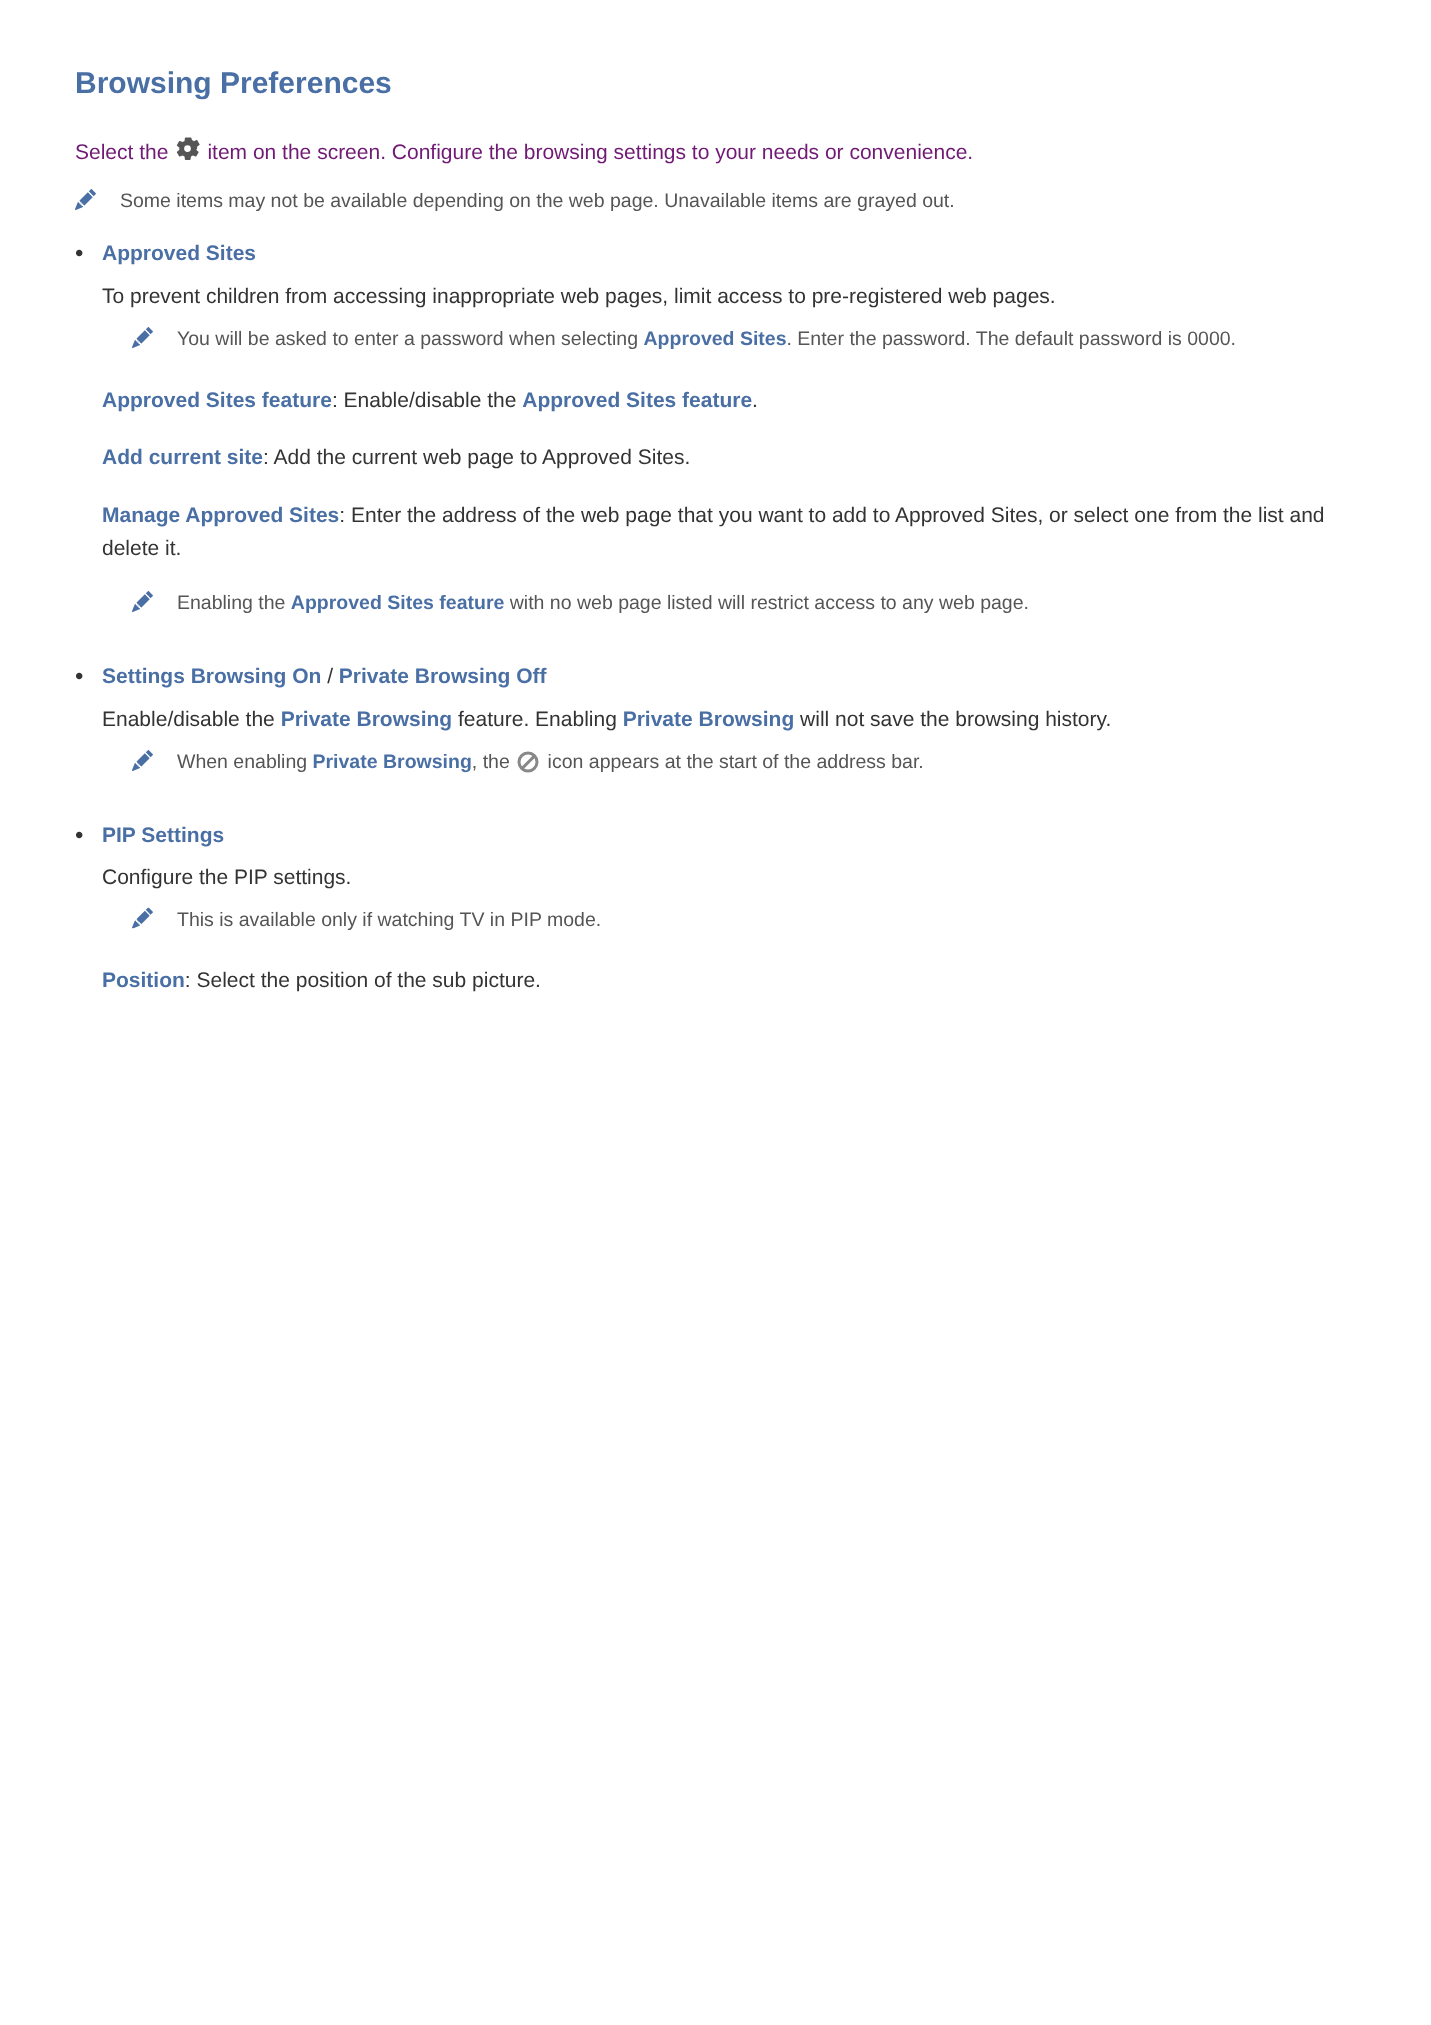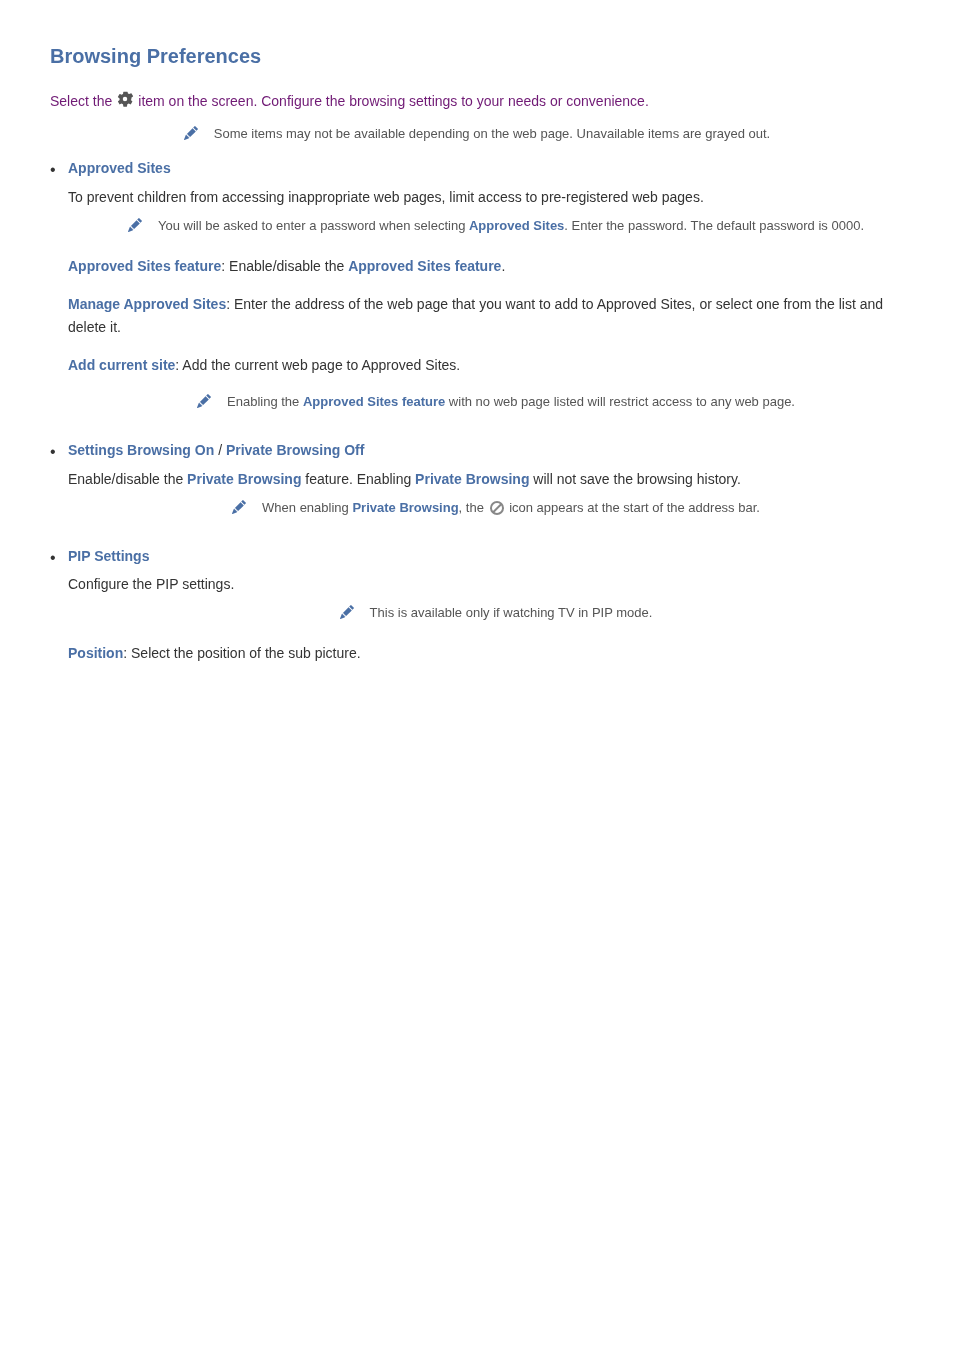--- a/index.html
+++ b/index.html
@@ -26,21 +26,20 @@
       align-items: flex-start;
       gap: 4px;
     }
     .note-item {
       display: flex;
       align-items: flex-start;
       gap: 16px;
       margin: 6px 0 10px 0;
       color: #555;
       font-size: 13px;
-      justify-content: center;
     }
     .note-item .pencil-icon {
       flex-shrink: 0;
       margin-top: 2px;
     }
     .bullet-list {
       list-style: none;
       padding: 0;
       margin: 0;
     }
@@ -133,24 +132,24 @@
         <span>
           You will be asked to enter a password when selecting <strong class="link-text">Approved Sites</strong>. Enter the password. The default password is 0000.
         </span>
       </div>
     </div>
 
     <div class="feature-line">
       <span class="link-text">Approved Sites feature</span>: Enable/disable the <span class="link-text">Approved Sites feature</span>.
     </div>
     <div class="feature-line">
+      <span class="link-text">Add current site</span>: Add the current web page to Approved Sites.
+    </div>
+    <div class="feature-line">
       <span class="link-text">Manage Approved Sites</span>: Enter the address of the web page that you want to add to Approved Sites, or select one from the list and delete it.
-    </div>
-    <div class="feature-line">
-      <span class="link-text">Add current site</span>: Add the current web page to Approved Sites.
     </div>
 
     <div class="indented-note">
       <div class="note-item">
         <span class="pencil-icon">
           <svg class="pencil" viewBox="0 0 16 16">
             <path d="M12.854.146a.5.5 0 0 0-.707 0L10.5 1.793 14.207 5.5l1.647-1.646a.5.5 0 0 0 0-.708l-3-3zm.646 6.061L9.793 2.5 3.293 9H3.5a.5.5 0 0 1 .5.5v.5h.5a.5.5 0 0 1 .5.5v.5h.5a.5.5 0 0 1 .5.5v.5h.5a.5.5 0 0 1 .5.5v.207l6.5-6.5zm-7.468 7.468A.5.5 0 0 1 6 13.5V13h-.5a.5.5 0 0 1-.5-.5V12h-.5a.5.5 0 0 1-.5-.5V11h-.5a.5.5 0 0 1-.5-.5V10h-.5a.499.499 0 0 1-.175-.032l-.179.178a.5.5 0 0 0-.11.168l-2 5a.5.5 0 0 0 .65.65l5-2a.5.5 0 0 0 .168-.11l.178-.178z"></path>
           </svg>
         </span>
         <span>

